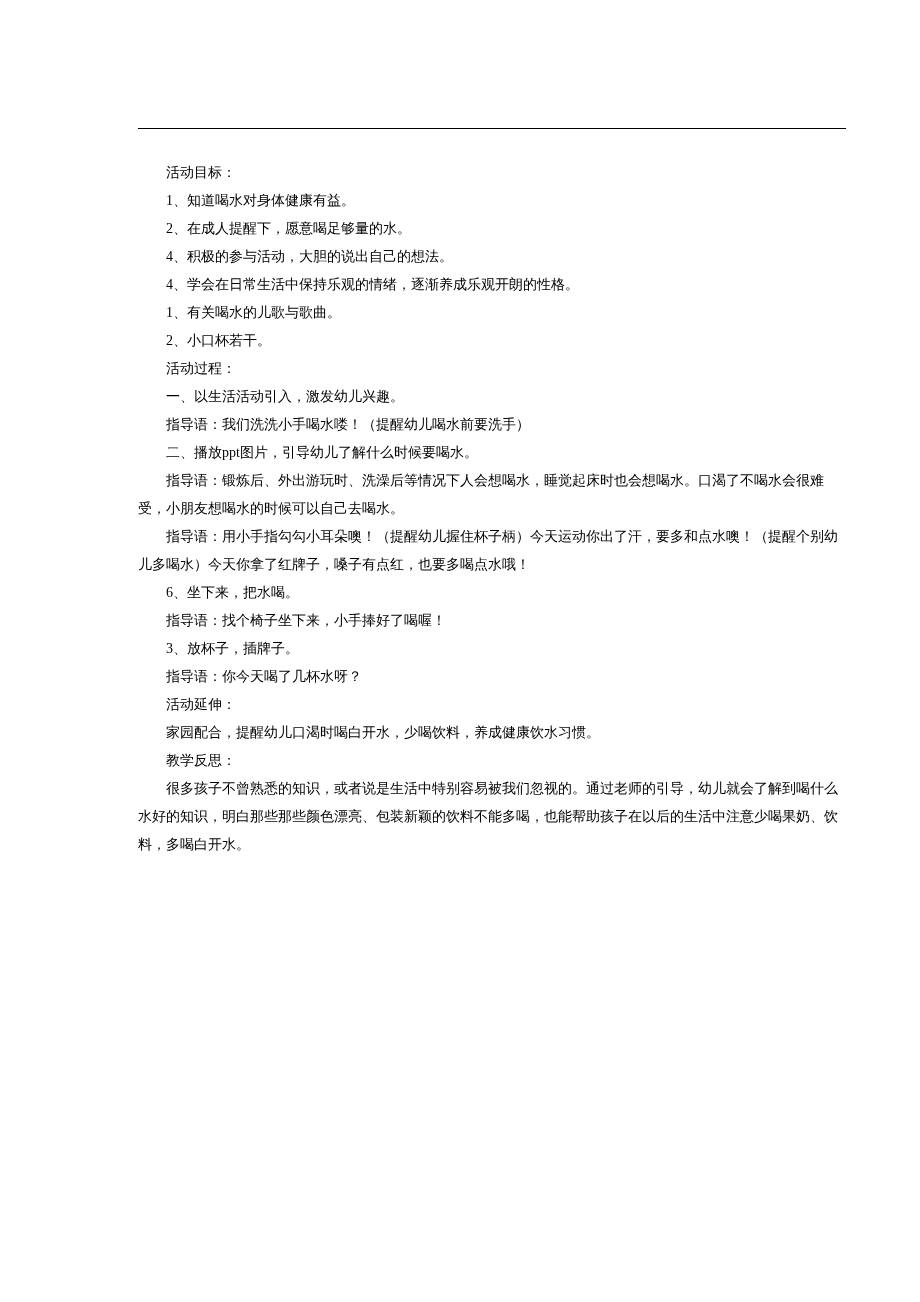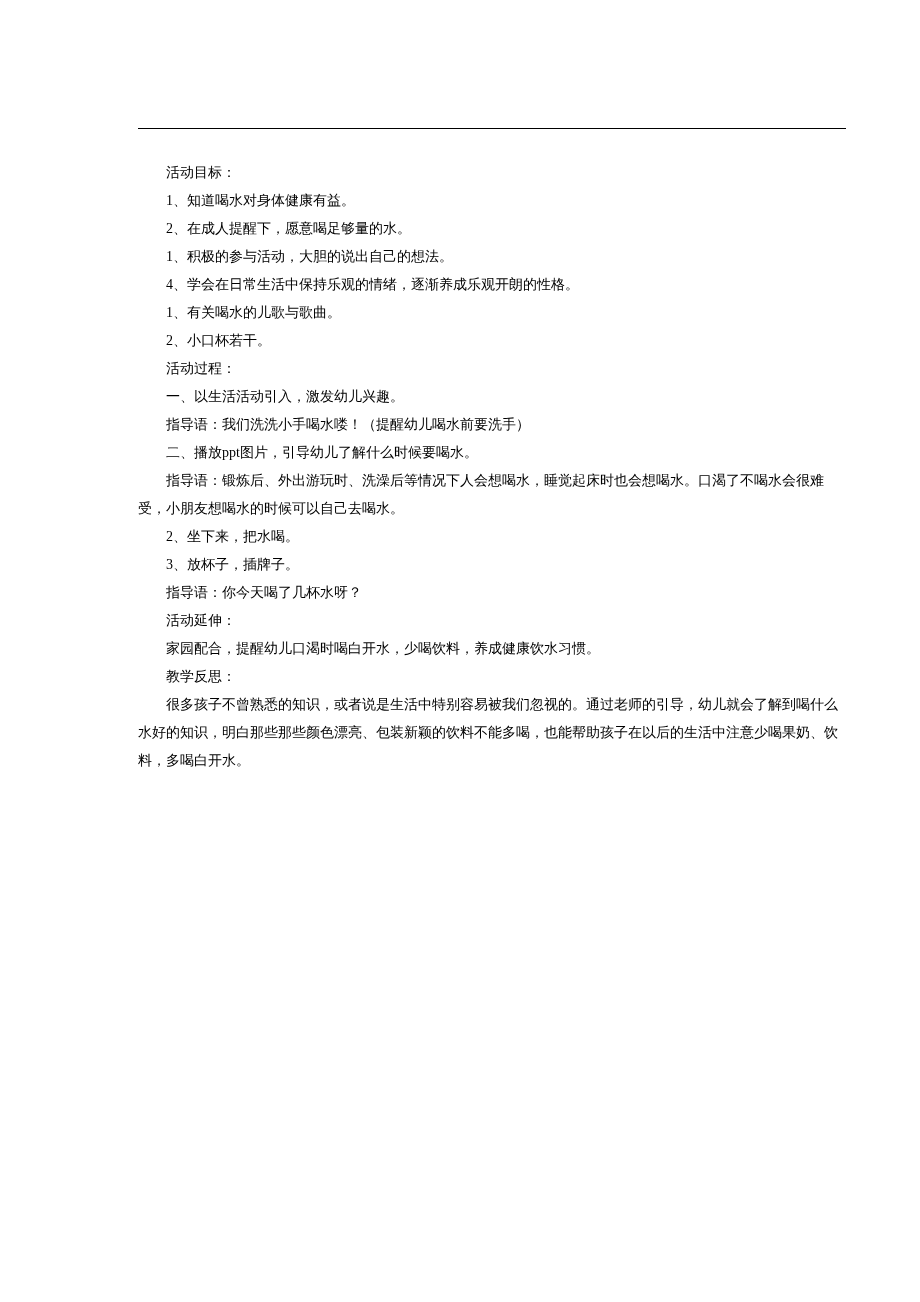--- a/index.html
+++ b/index.html
@@ -28,29 +28,31 @@
   </style>
 </head>
 <body>
 
 <div class="divider"></div>
 
 <div class="content">
   <p>活动目标：</p>
   <p>1、知道喝水对身体健康有益。</p>
   <p>2、在成人提醒下，愿意喝足够量的水。</p>
-  <p>1、积极的参与活动，大胆的说出自己的想法。</p>
+  <p>4、积极的参与活动，大胆的说出自己的想法。</p>
   <p>4、学会在日常生活中保持乐观的情绪，逐渐养成乐观开朗的性格。</p>
   <p>1、有关喝水的儿歌与歌曲。</p>
   <p>2、小口杯若干。</p>
   <p>活动过程：</p>
   <p>一、以生活活动引入，激发幼儿兴趣。</p>
   <p>指导语：我们洗洗小手喝水喽！（提醒幼儿喝水前要洗手）</p>
   <p>二、播放ppt图片，引导幼儿了解什么时候要喝水。</p>
   <p>指导语：锻炼后、外出游玩时、洗澡后等情况下人会想喝水，睡觉起床时也会想喝水。口渴了不喝水会很难受，小朋友想喝水的时候可以自己去喝水。</p>
-  <p>2、坐下来，把水喝。</p>
+  <p>指导语：用小手指勾勾小耳朵噢！（提醒幼儿握住杯子柄）今天运动你出了汗，要多和点水噢！（提醒个别幼儿多喝水）今天你拿了红牌子，嗓子有点红，也要多喝点水哦！</p>
+  <p>6、坐下来，把水喝。</p>
+  <p>指导语：找个椅子坐下来，小手捧好了喝喔！</p>
   <p>3、放杯子，插牌子。</p>
   <p>指导语：你今天喝了几杯水呀？</p>
   <p>活动延伸：</p>
   <p>家园配合，提醒幼儿口渴时喝白开水，少喝饮料，养成健康饮水习惯。</p>
   <p>教学反思：</p>
   <p>很多孩子不曾熟悉的知识，或者说是生活中特别容易被我们忽视的。通过老师的引导，幼儿就会了解到喝什么水好的知识，明白那些那些颜色漂亮、包装新颖的饮料不能多喝，也能帮助孩子在以后的生活中注意少喝果奶、饮料，多喝白开水。</p>
 </div>
 
 </body></html>

